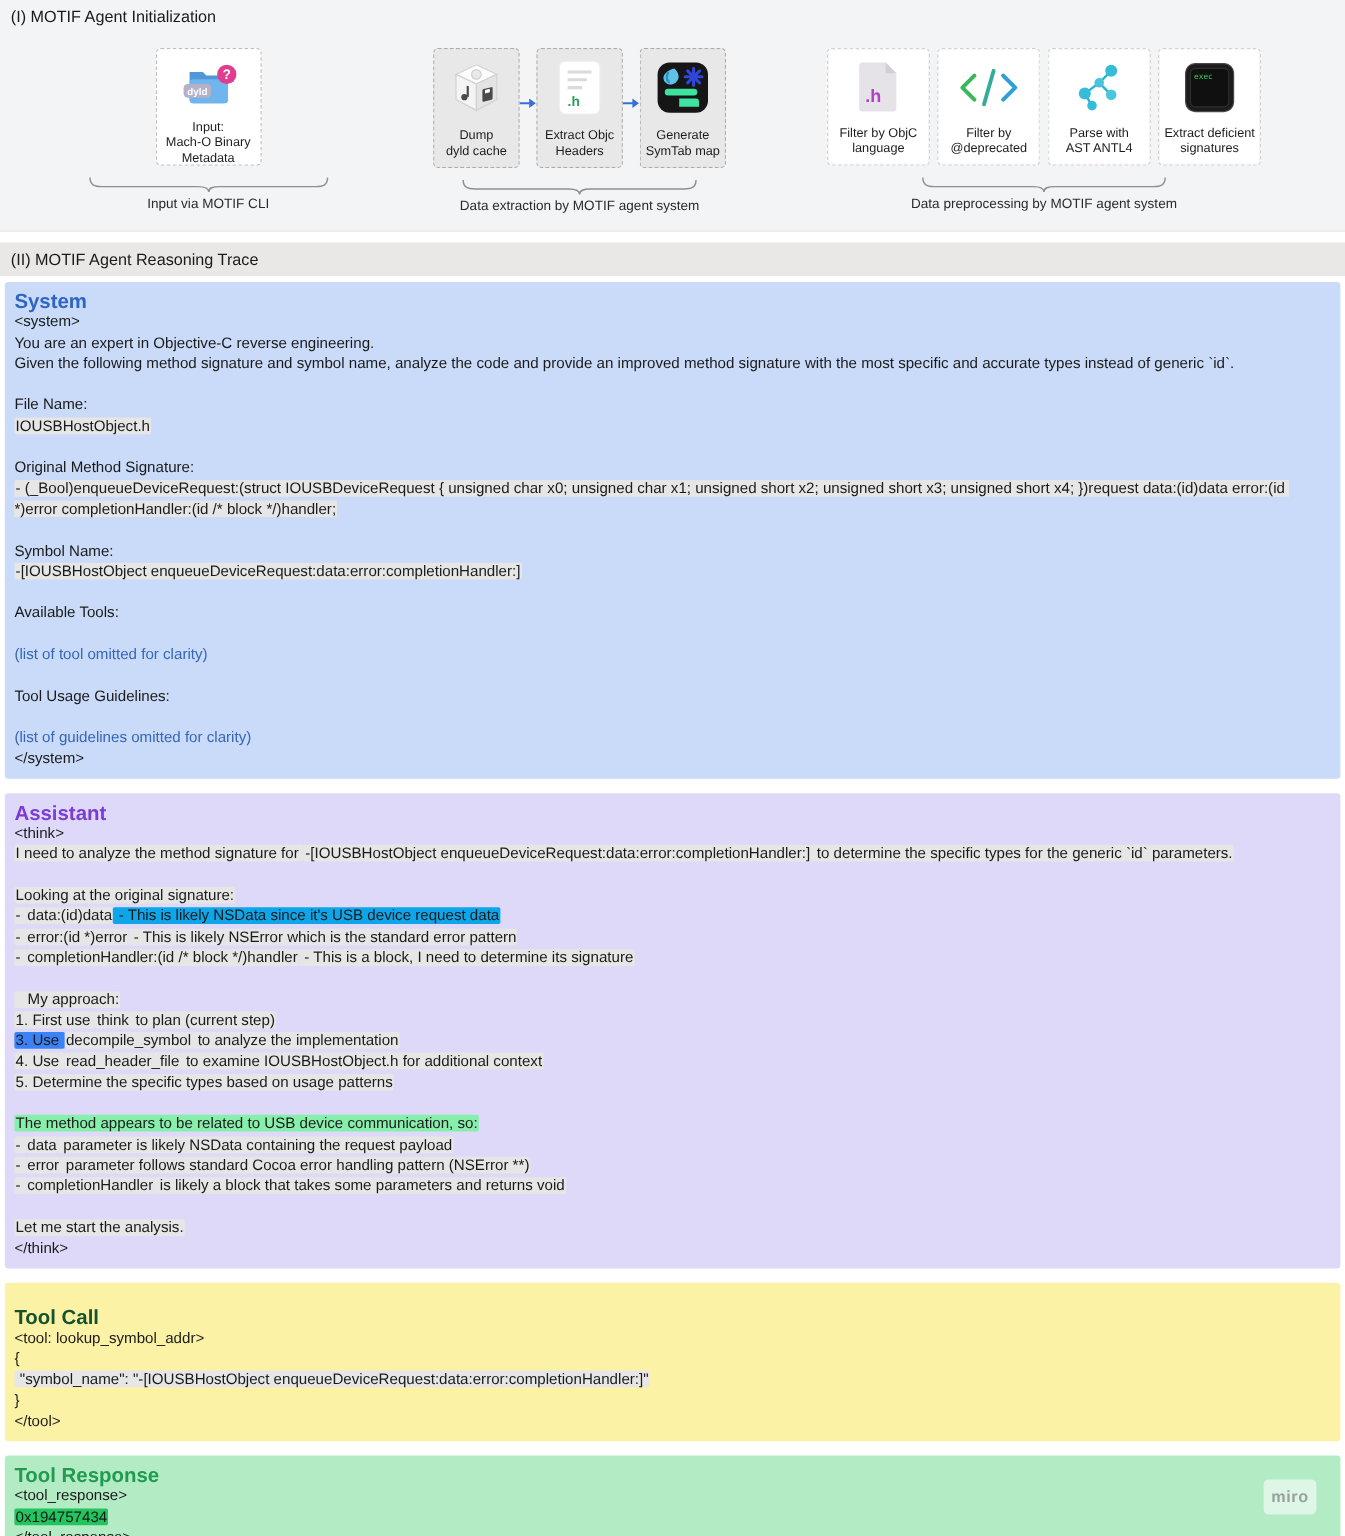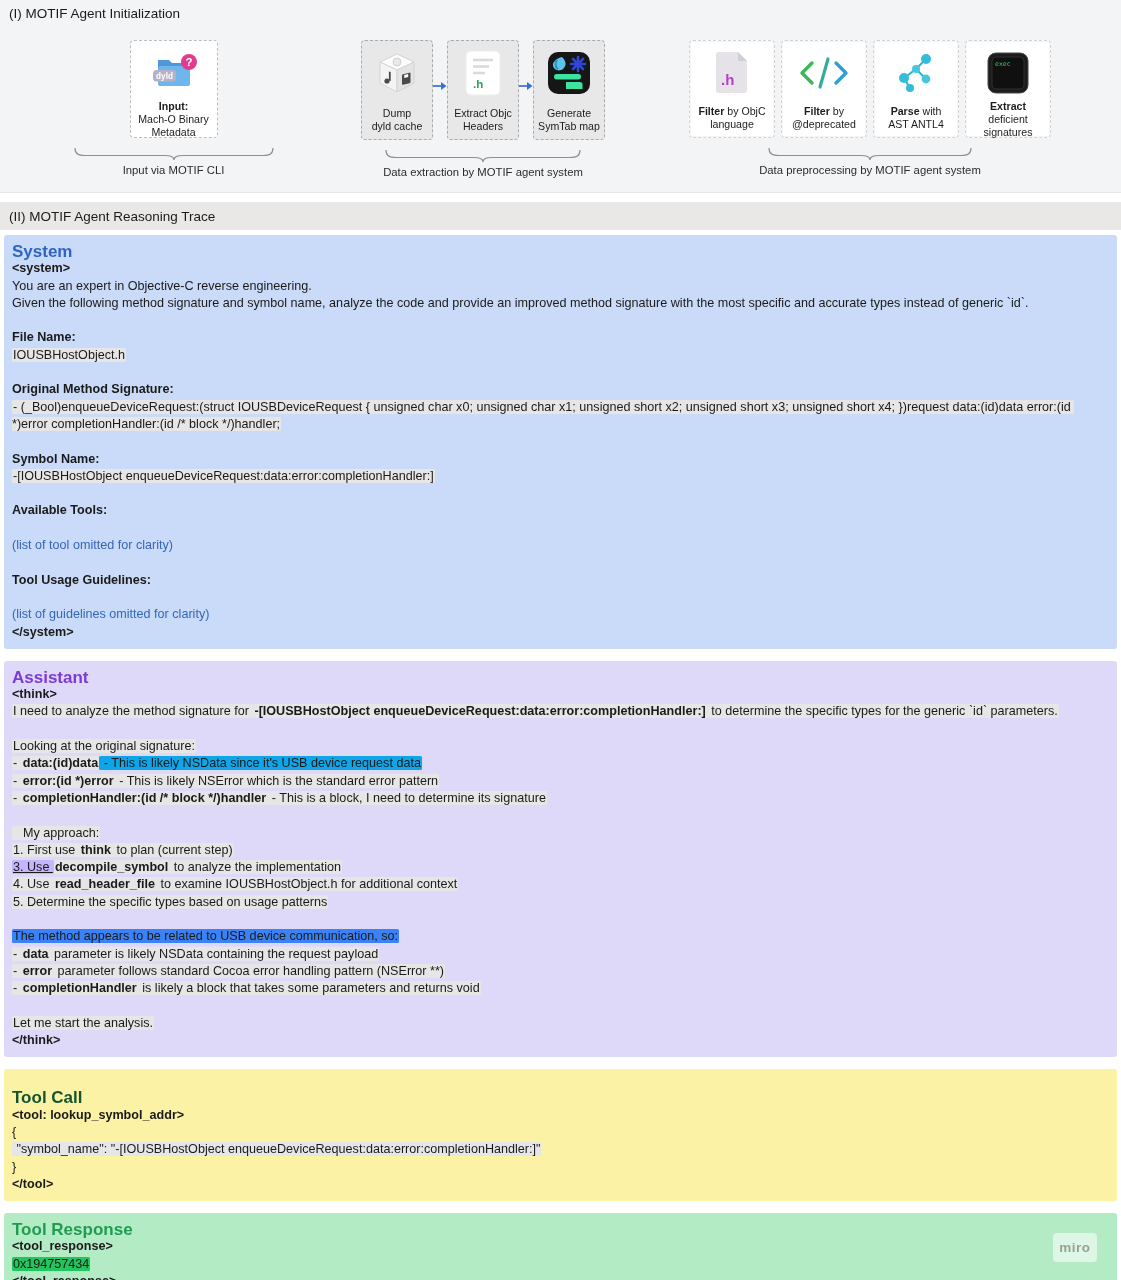--- a/index.html
+++ b/index.html
@@ -32,21 +32,21 @@
     height:28px;margin:9px 0 5px;background:#e9e8e6;
     display:flex;align-items:center;padding-left:9px;
     font-size:13.5px;color:#1a1a1a;
   }
   .tblock{
     margin:0 4px 12px;padding:8px 8px;border-radius:3px;
     font-size:12.6px;line-height:17.3px;
   }
   .tblock .role{font-weight:bold;font-size:17px;}
   .tline{white-space:pre-wrap;min-height:17.3px;}
-  .seg-b{font-weight:bold;}
+  .seg-b{font-weight:normal;}
   .seg-h{border-radius:1.5px;padding:0 1px;}
   .watermark{
     position:absolute;left:1053px;top:1233px;width:44px;height:29px;
     border-radius:4px;display:flex;align-items:center;justify-content:center;
     font-weight:bold;font-size:13.5px;letter-spacing:0.5px;color:#98a29c;
     background:rgba(255,255,255,0.55);
   }
 </style>
 </head>
 <body>
@@ -264,25 +264,25 @@
       <div class="tline"><span class="seg-b">&lt;think&gt;</span></div>
       <div class="tline"><span class="seg-h" style="background: rgb(230, 230, 230);">I need to analyze the method signature for </span><span class="seg-b seg-h" style="background: rgb(230, 230, 230);">-[IOUSBHostObject enqueueDeviceRequest:data:error:completionHandler:]</span><span class="seg-h" style="background: rgb(230, 230, 230);"> to determine the specific types for the generic `id` parameters.</span></div>
       <div class="tline">&nbsp;</div>
       <div class="tline"><span class="seg-h" style="background: rgb(230, 230, 230);">Looking at the original signature:</span></div>
       <div class="tline"><span class="seg-h" style="background: rgb(230, 230, 230);">- </span><span class="seg-b seg-h" style="background: rgb(230, 230, 230);">data:(id)data</span><span class="seg-h" style="background: #0ea5e9;"> - This is likely NSData since it's USB device request data</span></div>
       <div class="tline"><span class="seg-h" style="background: rgb(230, 230, 230);">- </span><span class="seg-b seg-h" style="background: rgb(230, 230, 230);">error:(id *)error</span><span class="seg-h" style="background: rgb(230, 230, 230);"> - This is likely NSError which is the standard error pattern</span></div>
       <div class="tline"><span class="seg-h" style="background: rgb(230, 230, 230);">- </span><span class="seg-b seg-h" style="background: rgb(230, 230, 230);">completionHandler:(id /* block */)handler</span><span class="seg-h" style="background: rgb(230, 230, 230);"> - This is a block, I need to determine its signature</span></div>
       <div class="tline">&nbsp;</div>
       <div class="tline"><span class="seg-h" style="background: rgb(230, 230, 230); padding-left: 11px;">My approach:</span></div>
       <div class="tline"><span class="seg-h" style="background: rgb(230, 230, 230);">1. First use </span><span class="seg-b seg-h" style="background: rgb(230, 230, 230);">think</span><span class="seg-h" style="background: rgb(230, 230, 230);"> to plan (current step)</span></div>
-      <div class="tline"><span class="seg-h" style="background: #c4b5fd; text-decoration: underline;">3. Use </span><span class="seg-b seg-h" style="background: rgb(230, 230, 230);">decompile_symbol</span><span class="seg-h" style="background: rgb(230, 230, 230);"> to analyze the implementation</span></div>
+      <div class="tline"><span class="seg-h" style="background: #3b82f6;">3. Use </span><span class="seg-b seg-h" style="background: rgb(230, 230, 230);">decompile_symbol</span><span class="seg-h" style="background: rgb(230, 230, 230);"> to analyze the implementation</span></div>
       <div class="tline"><span class="seg-h" style="background: rgb(230, 230, 230);">4. Use </span><span class="seg-b seg-h" style="background: rgb(230, 230, 230);">read_header_file</span><span class="seg-h" style="background: rgb(230, 230, 230);"> to examine IOUSBHostObject.h for additional context</span></div>
       <div class="tline"><span class="seg-h" style="background: rgb(230, 230, 230);">5. Determine the specific types based on usage patterns</span></div>
       <div class="tline">&nbsp;</div>
-      <div class="tline"><span class="seg-h" style="background: #3b82f6;">The method appears to be related to USB device communication, so:</span></div>
+      <div class="tline"><span class="seg-h" style="background: #86efac;">The method appears to be related to USB device communication, so:</span></div>
       <div class="tline"><span class="seg-h" style="background: rgb(230, 230, 230);">- </span><span class="seg-b seg-h" style="background: rgb(230, 230, 230);">data</span><span class="seg-h" style="background: rgb(230, 230, 230);"> parameter is likely NSData containing the request payload</span></div>
       <div class="tline"><span class="seg-h" style="background: rgb(230, 230, 230);">- </span><span class="seg-b seg-h" style="background: rgb(230, 230, 230);">error</span><span class="seg-h" style="background: rgb(230, 230, 230);"> parameter follows standard Cocoa error handling pattern (NSError **)</span></div>
       <div class="tline"><span class="seg-h" style="background: rgb(230, 230, 230);">- </span><span class="seg-b seg-h" style="background: rgb(230, 230, 230);">completionHandler</span><span class="seg-h" style="background: rgb(230, 230, 230);"> is likely a block that takes some parameters and returns void</span></div>
       <div class="tline">&nbsp;</div>
       <div class="tline"><span class="seg-h" style="background: rgb(230, 230, 230);">Let me start the analysis.</span></div>
       <div class="tline"><span class="seg-b">&lt;/think&gt;</span></div>
     </div>
     <div class="tblock" style="background: rgb(252, 242, 165);">
       <div class="tline role" style="color: #14532d; margin-top: 12px;">Tool Call</div>
       <div class="tline"><span class="seg-b">&lt;tool: lookup_symbol_addr&gt;</span></div>

